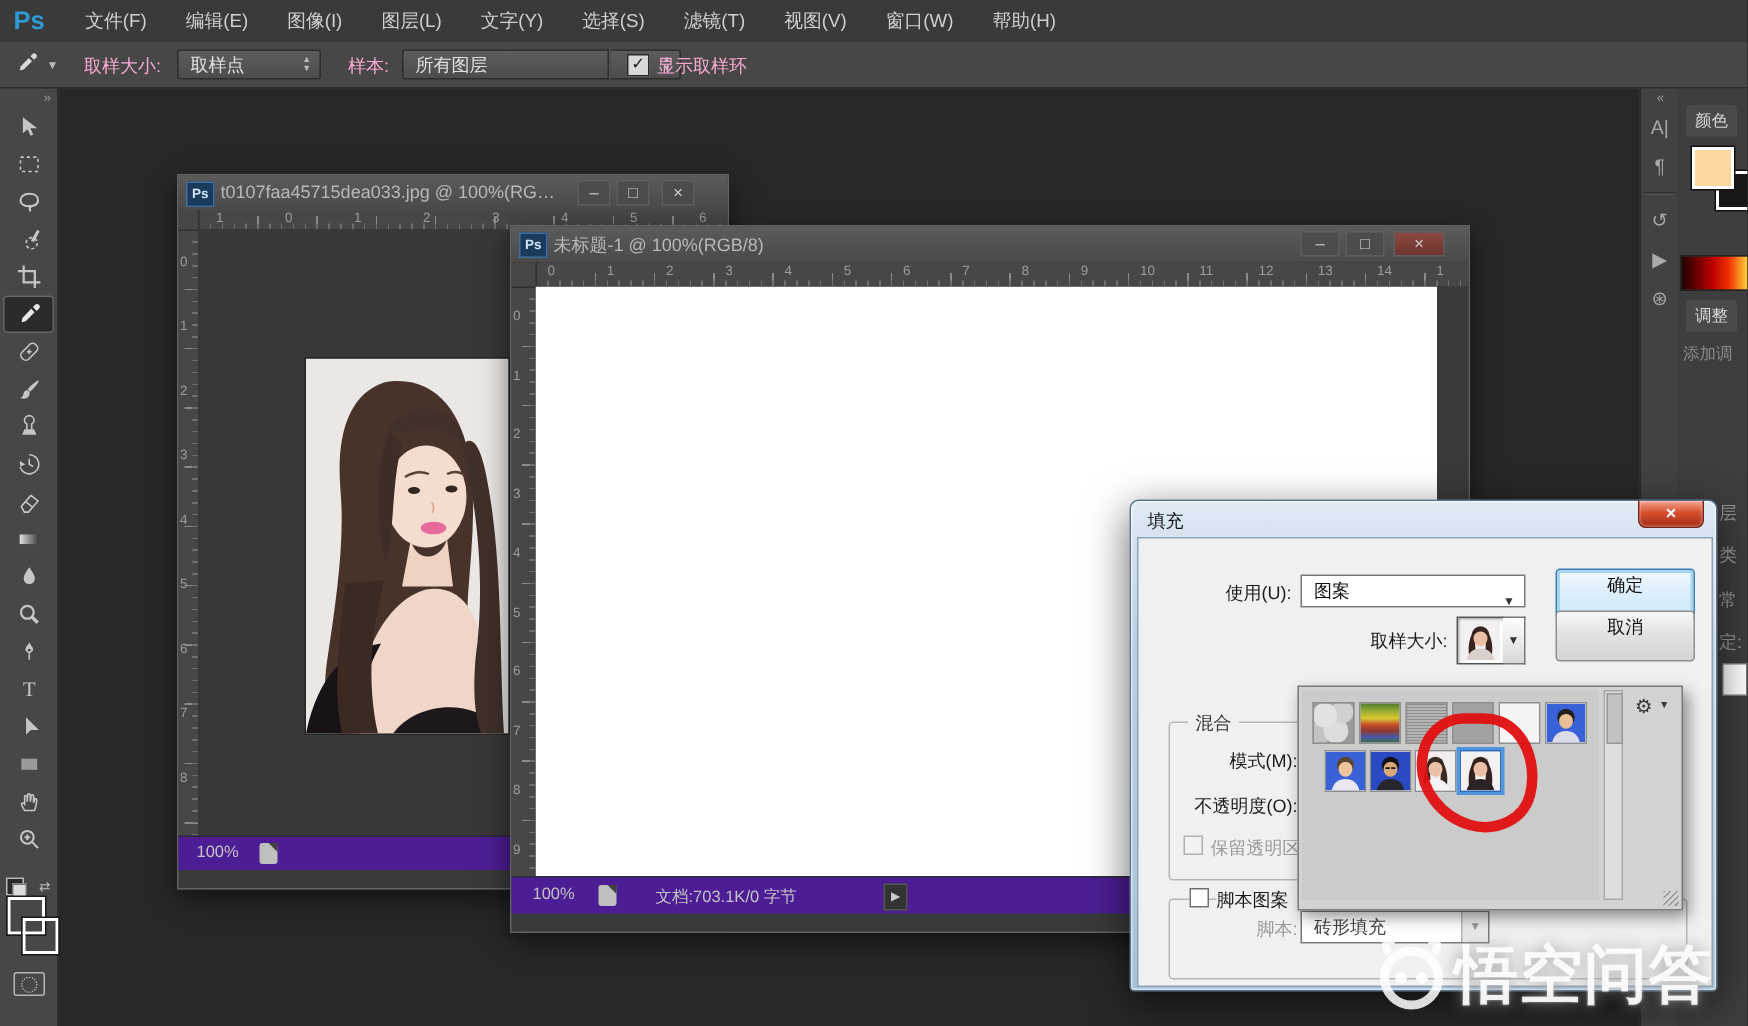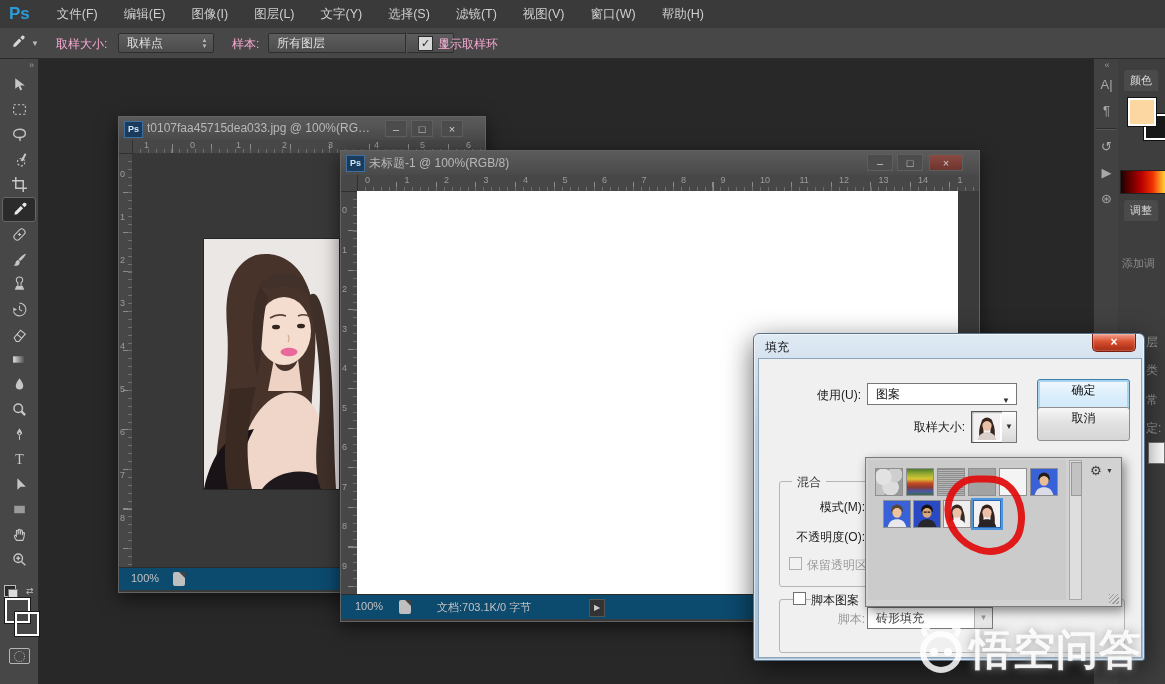--- a/index.html
+++ b/index.html
@@ -49,21 +49,21 @@
   .ruler-h{position:absolute;background:#474747;border-bottom:1px solid #303030;overflow:hidden;
     background-image:repeating-linear-gradient(to right,#6e6e6e 0 1px,transparent 1px 7.9px),
                      repeating-linear-gradient(to right,#8a8a8a 0 1px,transparent 1px 39.5px);
     background-size:auto 4px,auto 9px;background-repeat:repeat-x;background-position:left bottom,left bottom;}
   .ruler-v{position:absolute;background:#474747;border-right:1px solid #303030;overflow:hidden;
     background-image:repeating-linear-gradient(to bottom,#6e6e6e 0 1px,transparent 1px 7.9px),
                      repeating-linear-gradient(to bottom,#8a8a8a 0 1px,transparent 1px 39.5px);
     background-size:4px auto,9px auto;background-repeat:repeat-y;background-position:right top,right top;}
   .ruler-corner{position:absolute;background:#474747;border-right:1px solid #303030;border-bottom:1px solid #303030;}
   .rnum{position:absolute;font-size:9px;color:#9c9c9c;}
-  .statusbar{position:absolute;left:0;right:0;bottom:2px;background:#0c4a6e;border-top:1px solid #2c2c2c;color:#c2c2c2;font-size:11px;}
+  .statusbar{position:absolute;left:0;right:0;bottom:12px;background:#4c1d95;border-top:1px solid #2c2c2c;color:#c2c2c2;font-size:11px;}
   .doc-ico{position:absolute;width:12px;height:14px;background:#bfbfbf;border-radius:2px;}
   .doc-ico:before{content:"";position:absolute;right:0;top:0;border:3px solid #424242;border-left-color:transparent;border-bottom-color:transparent;}
   
   #win1{left:118px;top:116px;width:368px;height:477px;z-index:10;}
   #win1 .ruler-h{left:13px;right:0;top:23px;height:13px;}
   #win1 .ruler-v{left:0;top:36px;width:13px;bottom:22px;}
   #win1 .ruler-corner{left:0;top:23px;width:13px;height:13px;}
   #win1-canvas{position:absolute;left:13px;top:36px;right:0;bottom:22px;background:#383838;overflow:hidden;}
   #portrait{position:absolute;left:72px;top:86px;width:135px;height:250px;box-shadow:0 0 0 1px #262626;}
   #win1 .statusbar{height:22px;}
@@ -82,21 +82,21 @@
   #right-rail{left:1093px;top:58px;width:25px;height:626px;background:#424242;border-left:1px solid #2a2a2a;z-index:5;}
   #right-rail .grip{color:#9a9a9a;font-size:9px;text-align:center;letter-spacing:-1px;padding:2px 0;}
   .rail-ico{width:25px;height:26px;color:#a8a8a8;font-size:13px;text-align:center;line-height:26px;}
   .rail-sep{height:1px;background:#2e2e2e;border-bottom:1px solid #555;margin:4px 2px;}
   #panels{left:1118px;top:58px;width:47px;height:626px;background:#3e3e3e;z-index:5;overflow:hidden;}
   .panel-tab{position:absolute;left:6px;color:#d8d8d8;font-size:11px;background:#4a4a4a;padding:3px 6px;border-radius:3px 3px 0 0;}
   #pn-fg{position:absolute;left:10px;top:40px;width:24px;height:24px;border:2px solid #fff;outline:1px solid #111;z-index:2;}
   #pn-bg{position:absolute;left:26px;top:56px;width:22px;height:22px;border:2px solid #fff;outline:1px solid #111;background:#181818;z-index:1;}
   #pn-ramp{position:absolute;left:2px;top:112px;width:45px;height:22px;
            background:linear-gradient(to right,#1e0000,#b80000 45%,#f03000 70%,#ffdf3c);border:1px solid #222;}
-  #pn-adjust-hint{position:absolute;left:4px;top:170px;color:#8a8a8a;font-size:11px;white-space:nowrap;margin-top:28px;}
+  #pn-adjust-hint{position:absolute;left:4px;top:170px;color:#8a8a8a;font-size:11px;white-space:nowrap;}
   .layers-sliver{position:absolute;left:28px;color:#9a9a9a;font-size:12px;}
   #layer-thumb{position:absolute;left:30px;top:384px;width:15px;height:20px;background:#fff;border:1px solid #777;}
   
   #dialog{left:753px;top:333px;width:392px;height:328px;z-index:50;border-radius:6px 6px 3px 3px;
           background:linear-gradient(#dfeaf4,#b9cee1 30%,#a9c2d8);border:1px solid #58718a;
           box-shadow:0 8px 28px rgba(0,0,0,.6), inset 0 0 0 1px rgba(255,255,255,.55);box-sizing:border-box;}
   #dlg-title{position:absolute;left:11px;top:5px;font-size:12px;color:#111;}
   #dlg-close{position:absolute;right:8px;top:0;width:44px;height:18px;border-radius:0 0 5px 5px;
              background:linear-gradient(#f3a18e,#d8502f 45%,#a42a12);border:1px solid #7c1e10;border-top:none;
              color:#fff;font-size:12px;font-weight:bold;text-align:center;line-height:17px;box-sizing:border-box;

